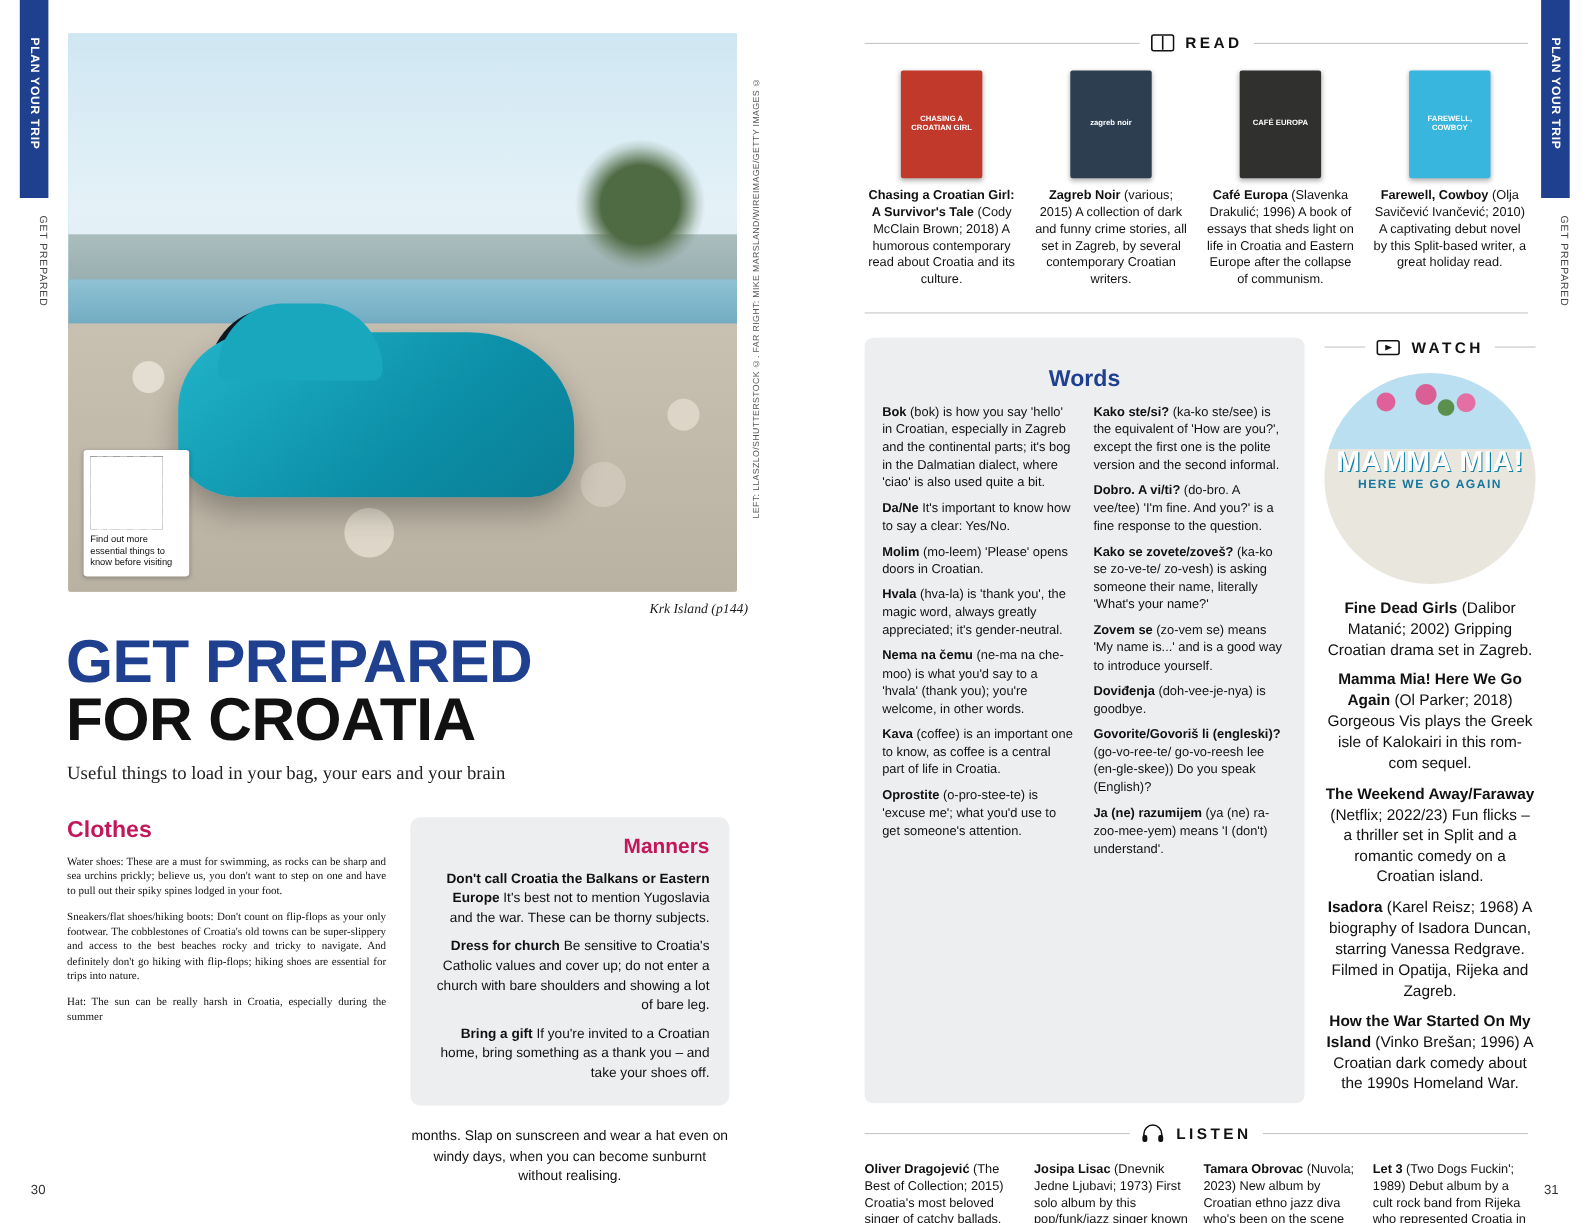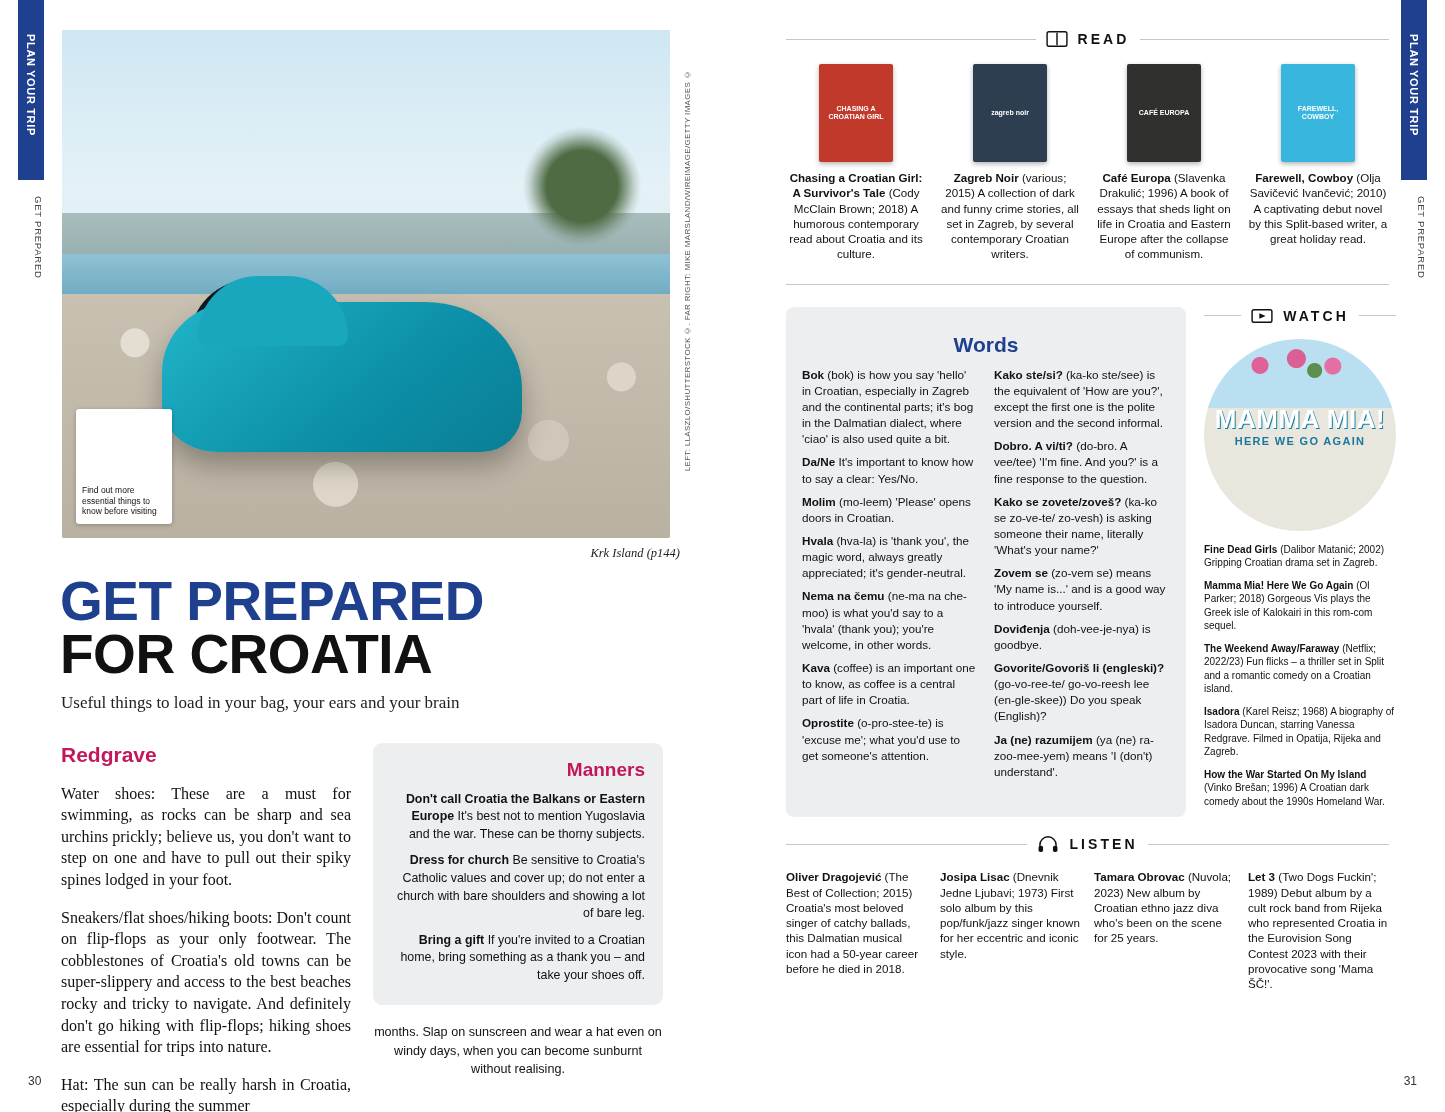--- a/index.html
+++ b/index.html
@@ -107,21 +107,21 @@
   .title .blue { color:#1f3f8f; display:block; }
   .title .black { color:#111; display:block; }
   .subtitle { font-size:17px; color:#222; margin:12px 0 0 5px; font-family:"Liberation Serif", serif; }
 
   .cols { display:flex; gap:22px; margin:30px 0 0 5px; }
   .col-left { width:290px; }
   .col-right { width:290px; }
   .h-clothes { color:#c2185b; font-size:21px; font-weight:bold; margin:0 0 8px; }
   .body-serif {
     font-family:"Liberation Serif", serif;
-    font-size:16px; line-height:1.35; color:#111; text-align:justify;
+    font-size:10px; line-height:1.35; color:#111; text-align:justify;
   }
 
   .manners {
     background:#eceef0; border-radius:9px; padding:16px 18px 20px; text-align:right;
   }
   .manners h3 { color:#c2185b; font-size:19px; margin:0 0 10px; font-weight:bold; }
   .manners p { font-size:12.4px; line-height:1.42; margin:0 0 9px; }
   .manners p:last-child { margin-bottom:0; }
   .manners b { font-weight:bold; }
   .left-foot-text { margin-top:18px; font-size:12.6px; line-height:1.5; text-align:center; }
@@ -184,21 +184,21 @@
     position:absolute; left:0; right:0; top:50%;
     text-align:center; color:#16789c; font-weight:bold; font-size:11px; letter-spacing:.12em;
   }
   .watch-img .flowers {
     position:absolute; left:30px; top:6px; width:130px; height:34px;
     background:radial-gradient(circle at 20% 60%, #e0609a 0 8px, transparent 9px),
                radial-gradient(circle at 48% 40%, #d95f95 0 9px, transparent 10px),
                radial-gradient(circle at 76% 62%, #e36fa4 0 8px, transparent 9px),
                radial-gradient(circle at 62% 75%, #5a8f4e 0 7px, transparent 8px);
   }
-  .watch-list p { font-size:10px; line-height:1.35; margin:0 0 9px; }
+  .watch-list p { font-size:14px; line-height:1.35; margin:0 0 9px; text-align:center; }
   .watch-list b { font-weight:bold; }
 
   .listen-row { display:flex; gap:14px; margin-top:16px; }
   .listen-item { width:140px; font-size:11.6px; line-height:1.32; }
   .listen-item b { font-weight:bold; }
 </style>
 </head>
 <body>
 
 <div class="page">
@@ -231,21 +231,21 @@
     <div class="caption">Krk Island (p144)</div>
 
     <h1 class="title">
       <span class="blue">GET PREPARED</span>
       <span class="black">FOR CROATIA</span>
     </h1>
     <div class="subtitle">Useful things to load in your bag, your ears and your brain</div>
 
     <div class="cols">
       <div class="col-left">
-        <h2 class="h-clothes">Redgrave</h2>
+        <h2 class="h-clothes">Clothes</h2>
         <p class="body-serif">Water shoes: These are a must for swimming, as rocks can be sharp and sea urchins prickly; believe us, you don't want to step on one and have to pull out their spiky spines lodged in your foot.</p>
         <p class="body-serif">Sneakers/flat shoes/hiking boots: Don't count on flip-flops as your only footwear. The cobblestones of Croatia's old towns can be super-slippery and access to the best beaches rocky and tricky to navigate. And definitely don't go hiking with flip-flops; hiking shoes are essential for trips into nature.</p>
         <p class="body-serif">Hat: The sun can be really harsh in Croatia, especially during the summer</p>
       </div>
 
       <div class="col-right">
         <div class="manners">
           <h3>Manners</h3>
           <p>
             <b>Don't call Croatia the Balkans or Eastern Europe</b><span> It's best not to mention Yugoslavia and the war. These can be thorny subjects.</span>

